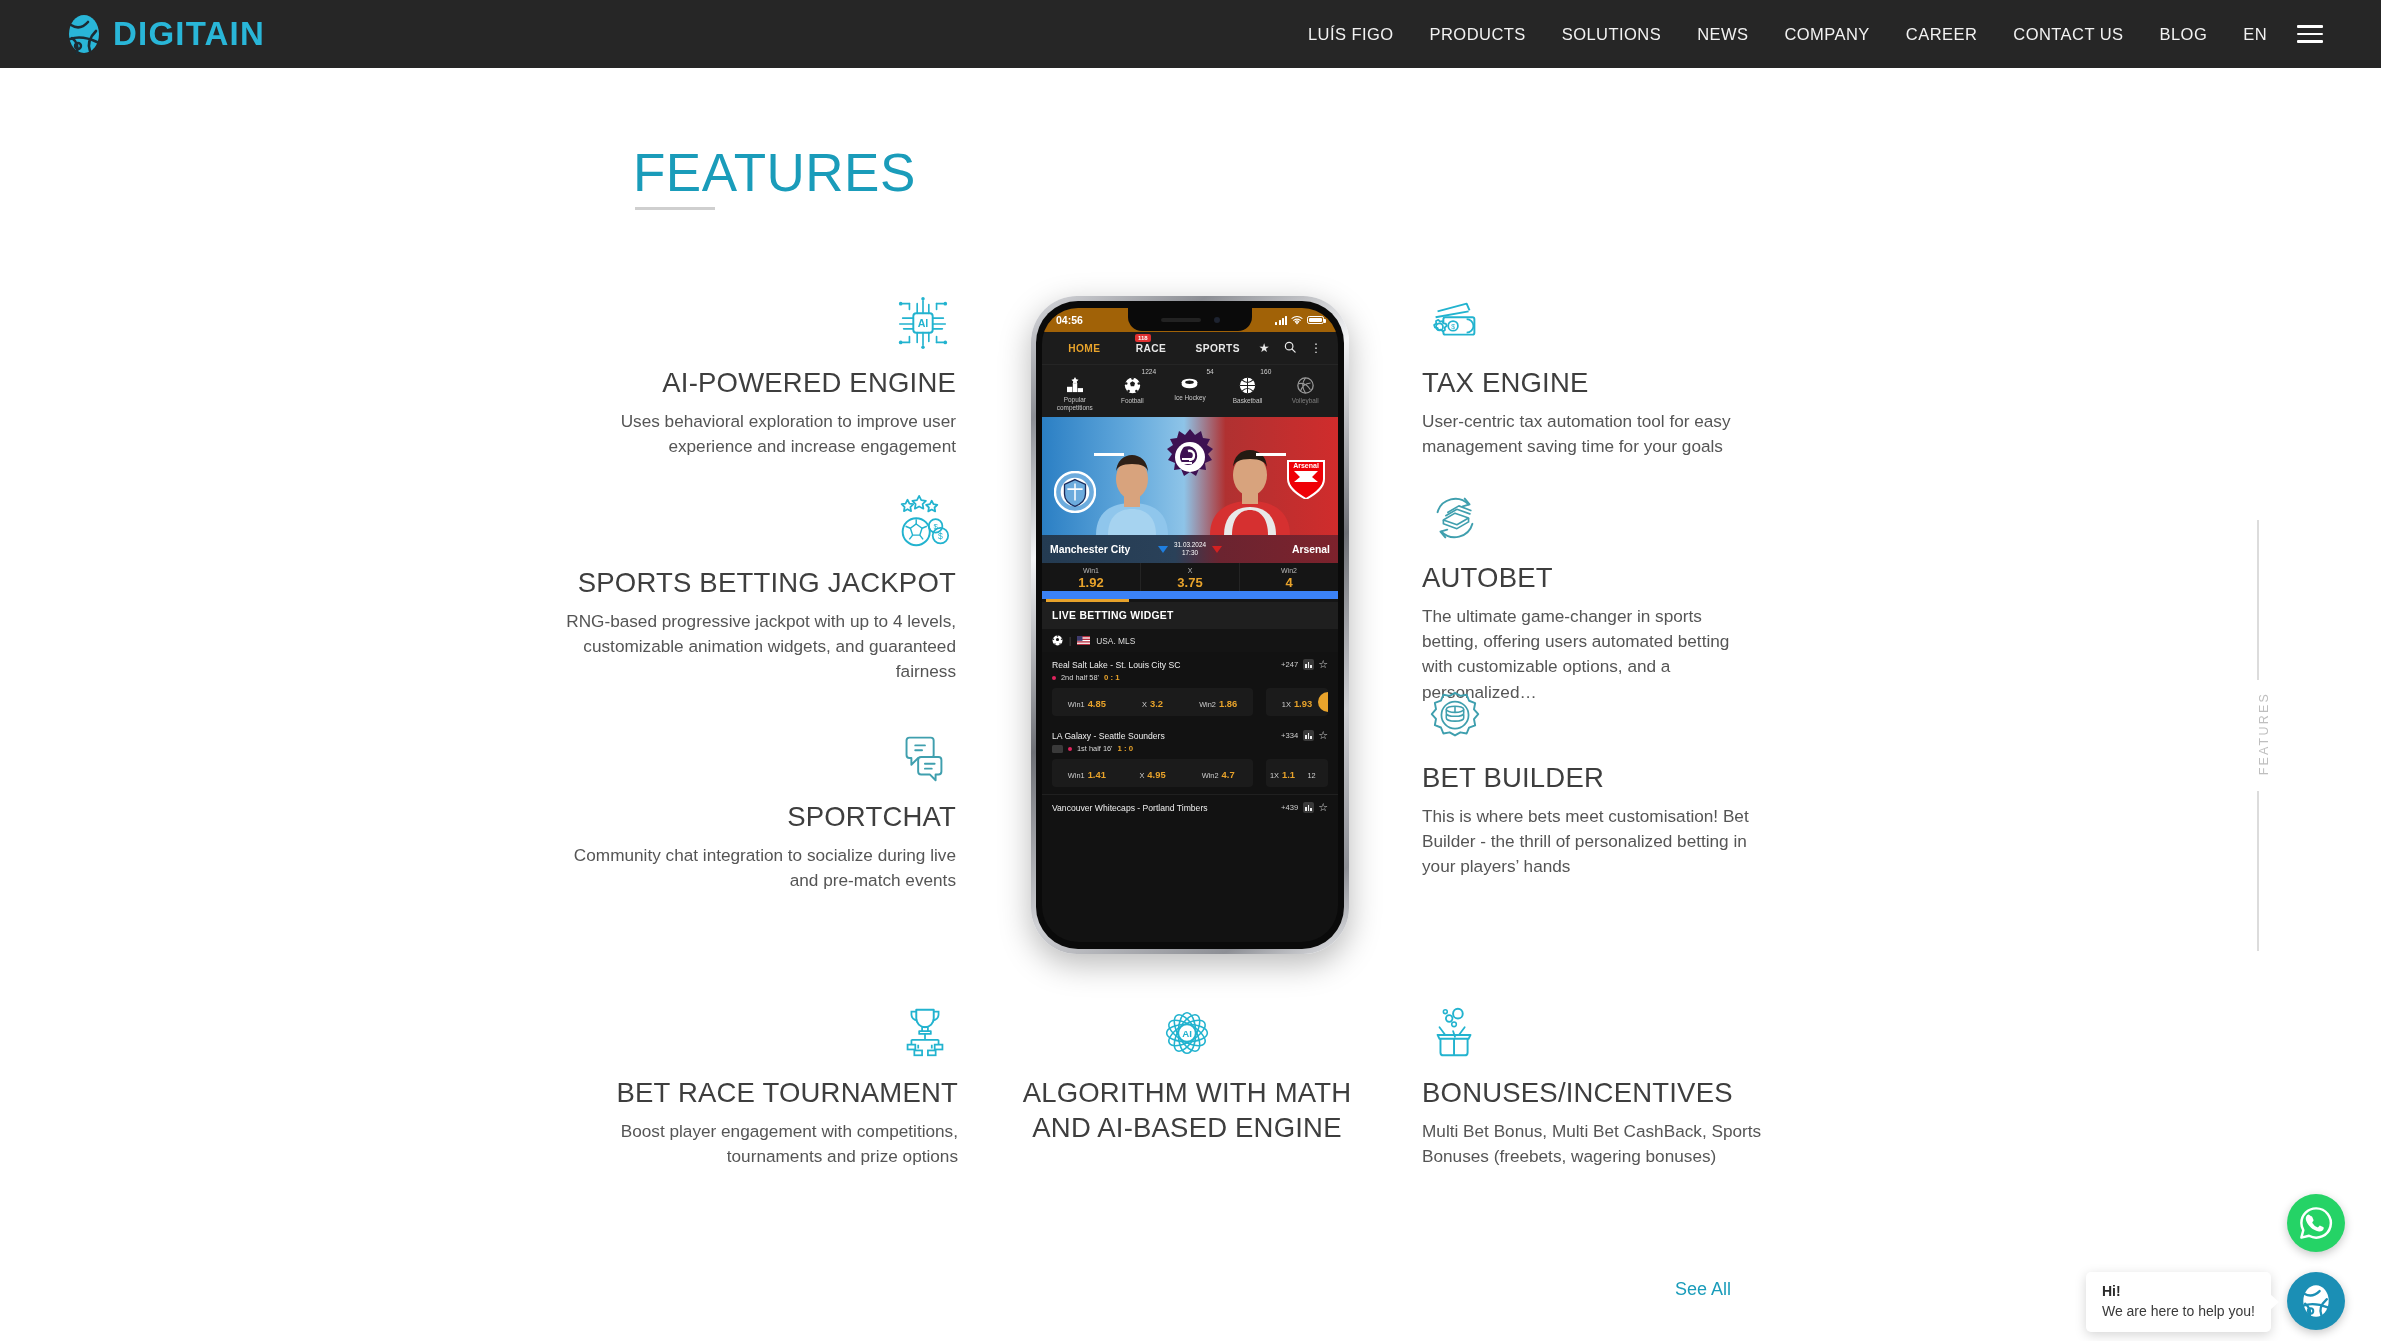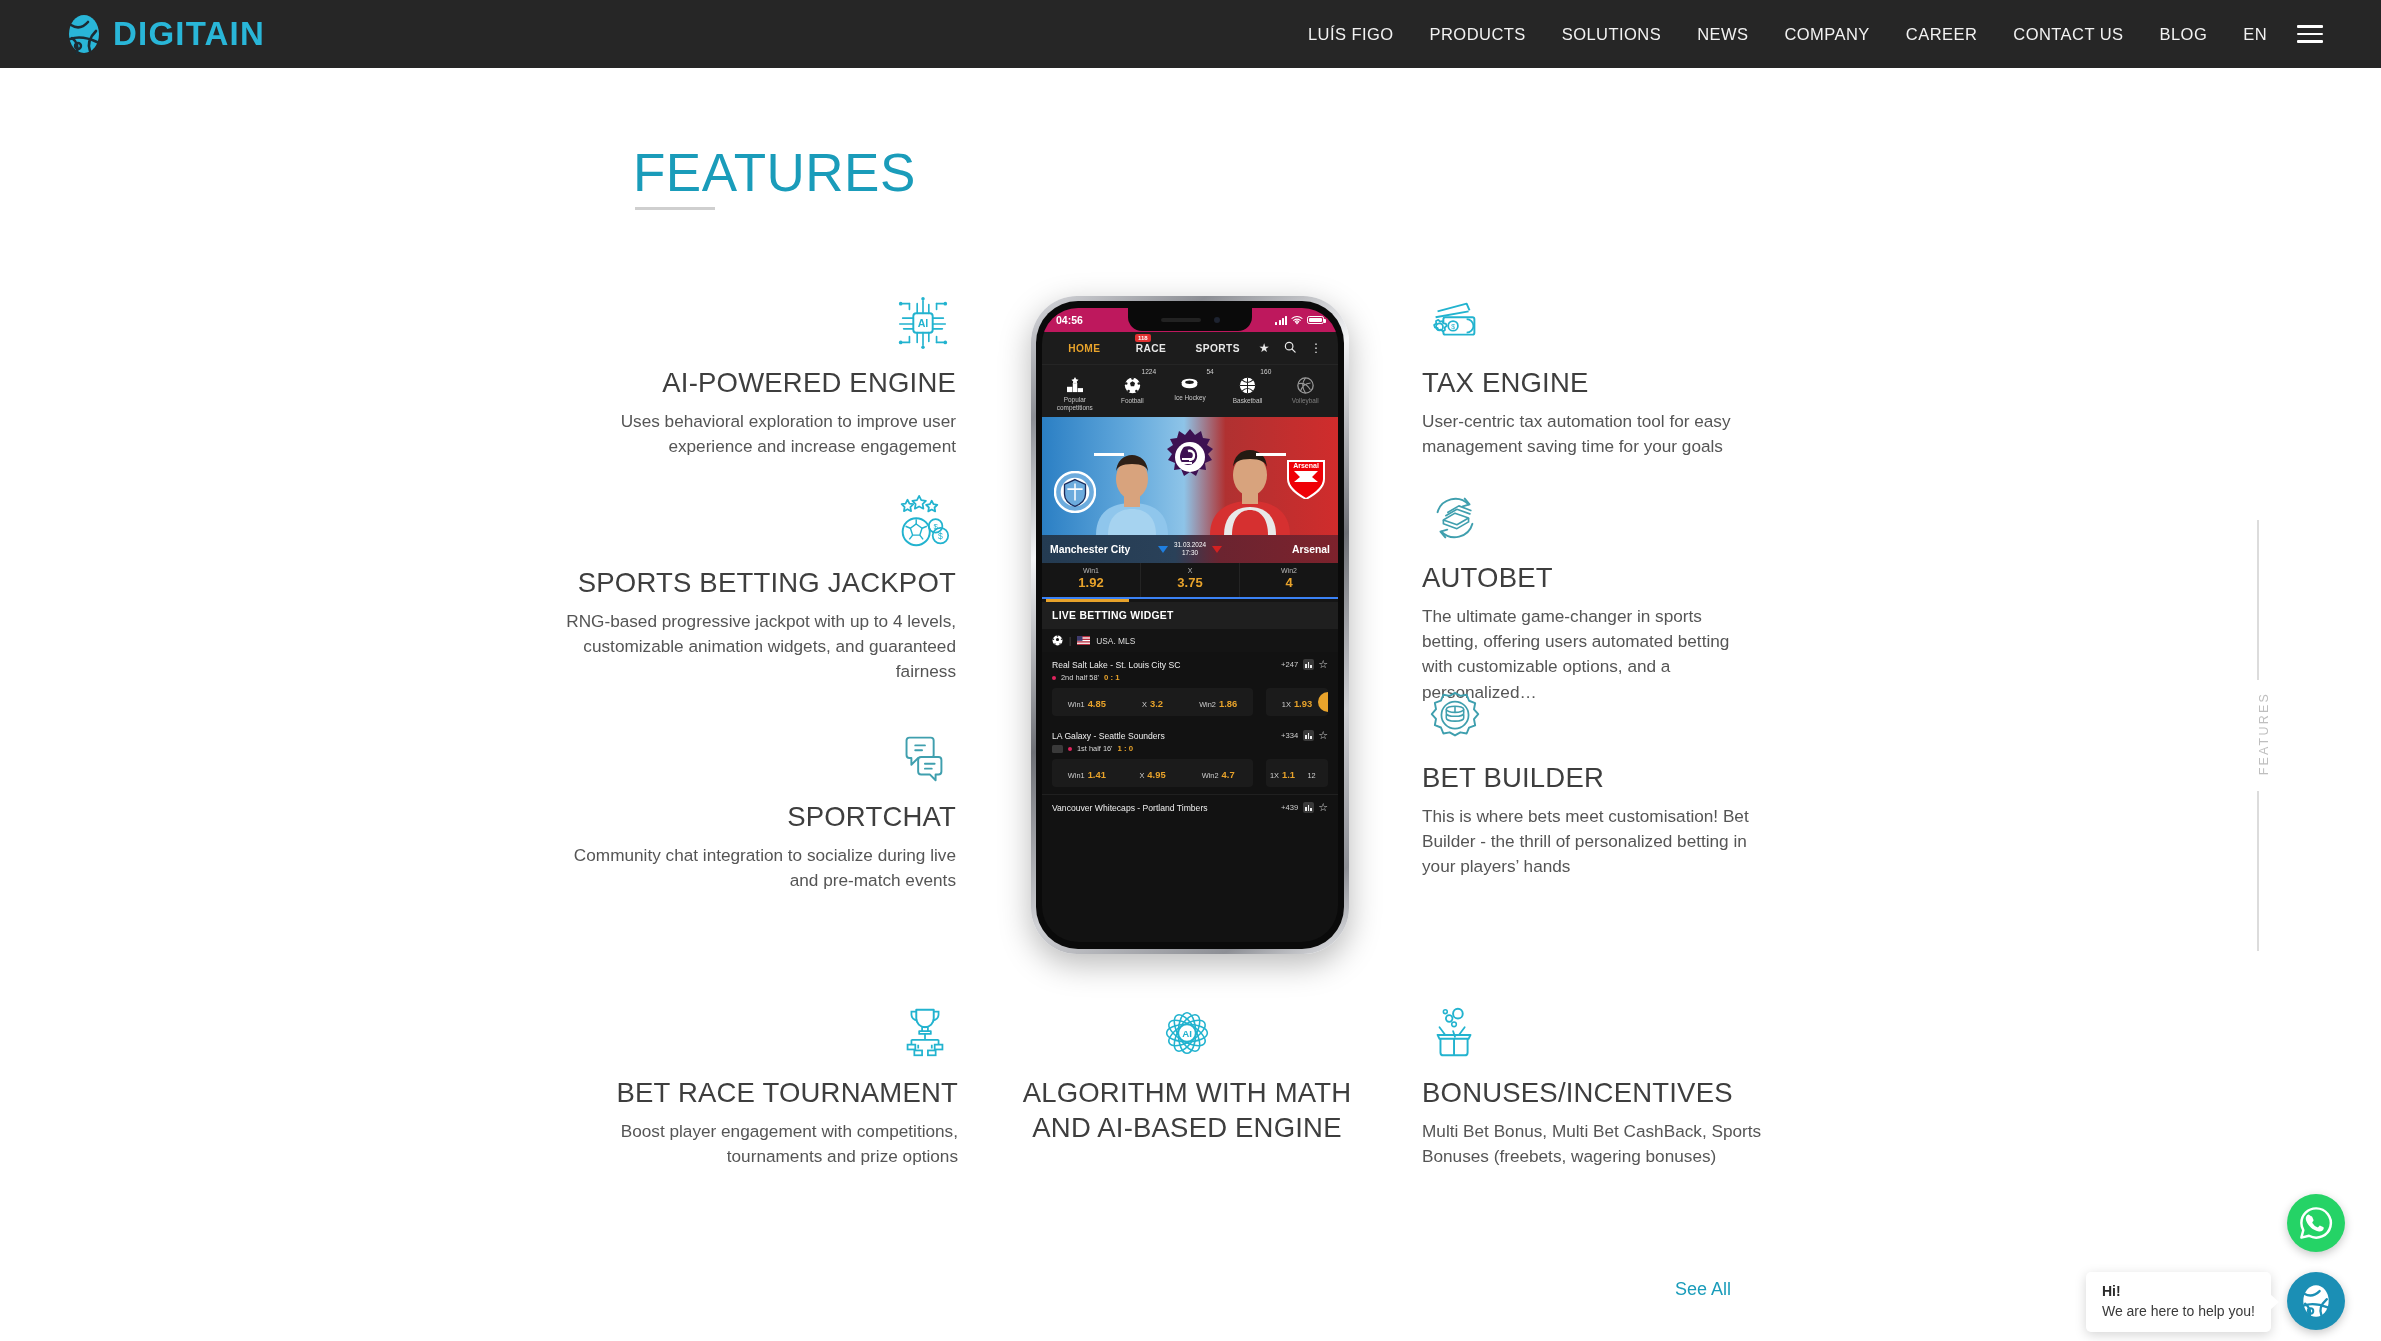--- a/index.html
+++ b/index.html
@@ -132,21 +132,21 @@
     border-bottom-left-radius: 14px; border-bottom-right-radius: 14px;
     z-index: 6;
     display: flex; align-items: center; justify-content: center; gap: 13px;
   }
   .notch .speaker { width: 40px; height: 4px; background: #222; border-radius: 3px; }
   .notch .cam { width: 6px; height: 6px; background: #1d2330; border-radius: 50%; }
   .statusbar {
     height: 24px; display: flex; align-items: center;
     justify-content: space-between; padding: 0 14px;
     color: #fff; font-size: 10.5px; font-weight: bold;
-    background: #be185d;
+    background: #a16207;
     font-family: "Liberation Sans", sans-serif;
     gap: 11px;
   }
   .status-right { display: flex; align-items: center; gap: 4px; }
   .bars { display: flex; align-items: flex-end; gap: 1.2px; height: 9px; }
   .bars i { width: 2px; background: #fff; display: block; border-radius: .5px; }
   .bars i:nth-child(1){height:3px}.bars i:nth-child(2){height:5px}
   .bars i:nth-child(3){height:7px}.bars i:nth-child(4){height:9px}
   .batt { width: 17px; height: 8.5px; border: 1.2px solid #fff; border-radius: 2.2px; position: relative; }
   .batt::after{content:"";position:absolute;right:-3px;top:2px;width:1.6px;height:4px;background:#fff;border-radius:0 1px 1px 0;}
@@ -215,21 +215,21 @@
     padding: 0 8px; color: #fff;
   }
   .mb-team { font-size: 10.4px; font-weight: bold; flex: 1; font-family:"Liberation Sans",sans-serif; }
   .mb-team.r { text-align: right; }
   .mb-mid { display: flex; align-items: center; gap: 6px; }
   .mb-when { font-size: 6.4px; text-align: center; line-height: 1.25; font-family:"Liberation Sans",sans-serif; }
   .tri { width: 0; height: 0; border-left: 5px solid transparent; border-right: 5px solid transparent; }
   .tri.blue { border-top: 7px solid #1f7fe0; }
   .tri.red  { border-top: 7px solid #d42121; }
 
-  .odds-row { display: flex; background: #151515; height: 36px; border-bottom: 2px solid #3b82f6; }
+  .odds-row { display: flex; background: #151515; height: 36px; border-bottom: 8px solid #3b82f6; }
   .odd { flex: 1; text-align: center; padding-top: 4px; border-right: 1px solid #242424; }
   .odd:last-child { border-right: none; }
   .odd .lb { font-size: 7px; color: #b9b9b9; display:block; font-family:"Liberation Sans",sans-serif; }
   .odd .vl { font-size: 13px; color: #e8a32b; font-weight: bold; display:block; margin-top:1px; font-family:"Liberation Sans",sans-serif; }
   .prog { height: 3px; background: #151515; }
   .prog i { display:block; height:3px; width: 28%; background: #e8a32b; margin-left: 4px; }
 
   .lbw-title {
     background: #1f1f1f; color: #fff; font-size: 10.4px; font-weight: bold;
     padding: 8px 10px; letter-spacing: .3px; font-family:"Liberation Sans",sans-serif;

